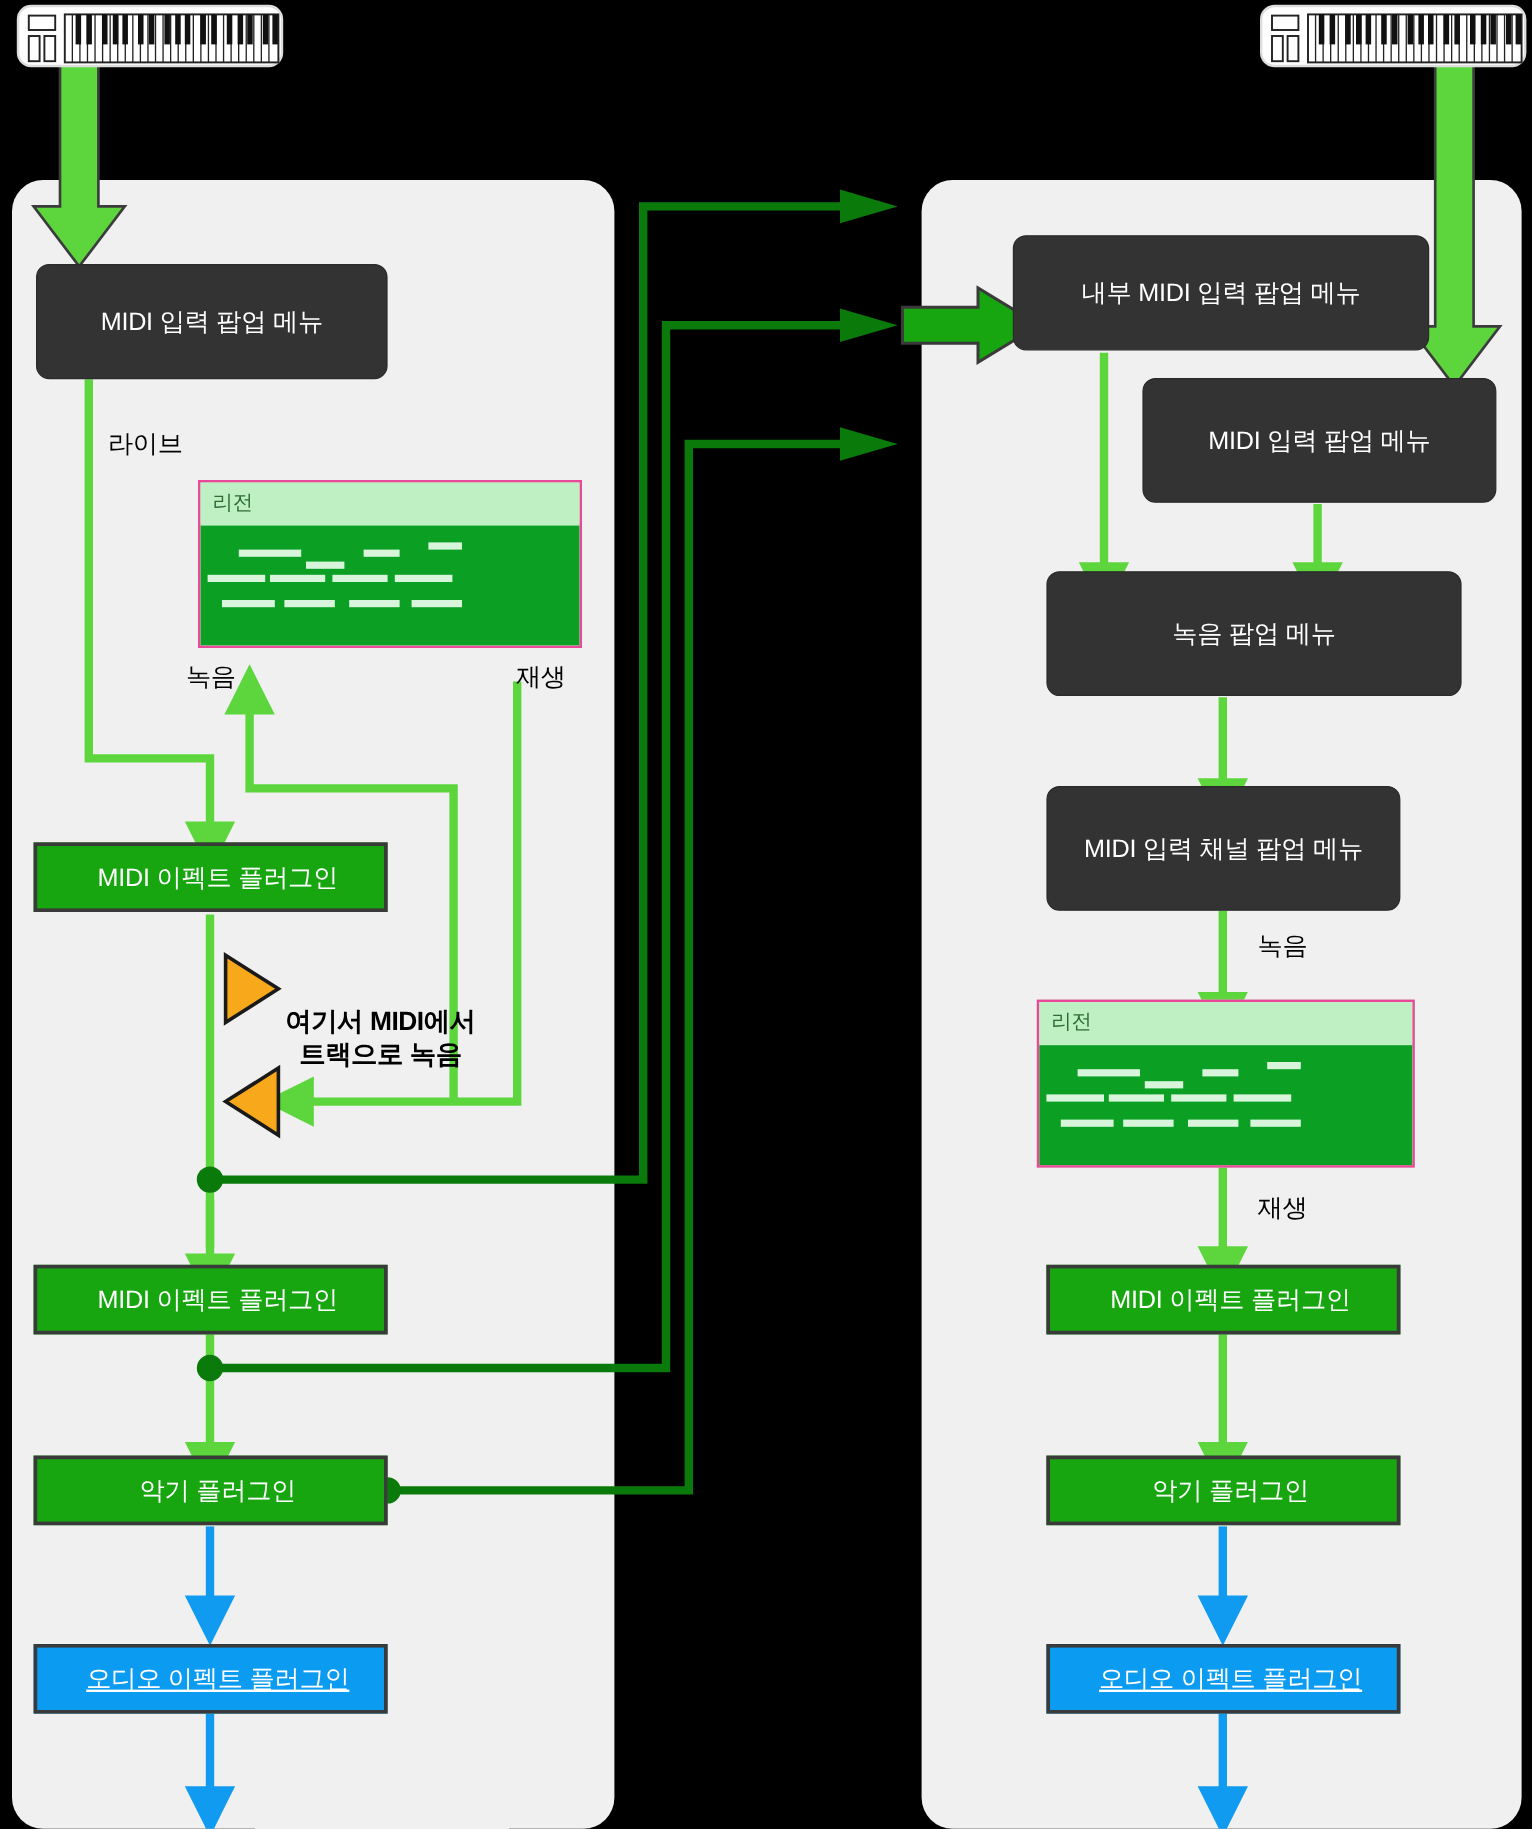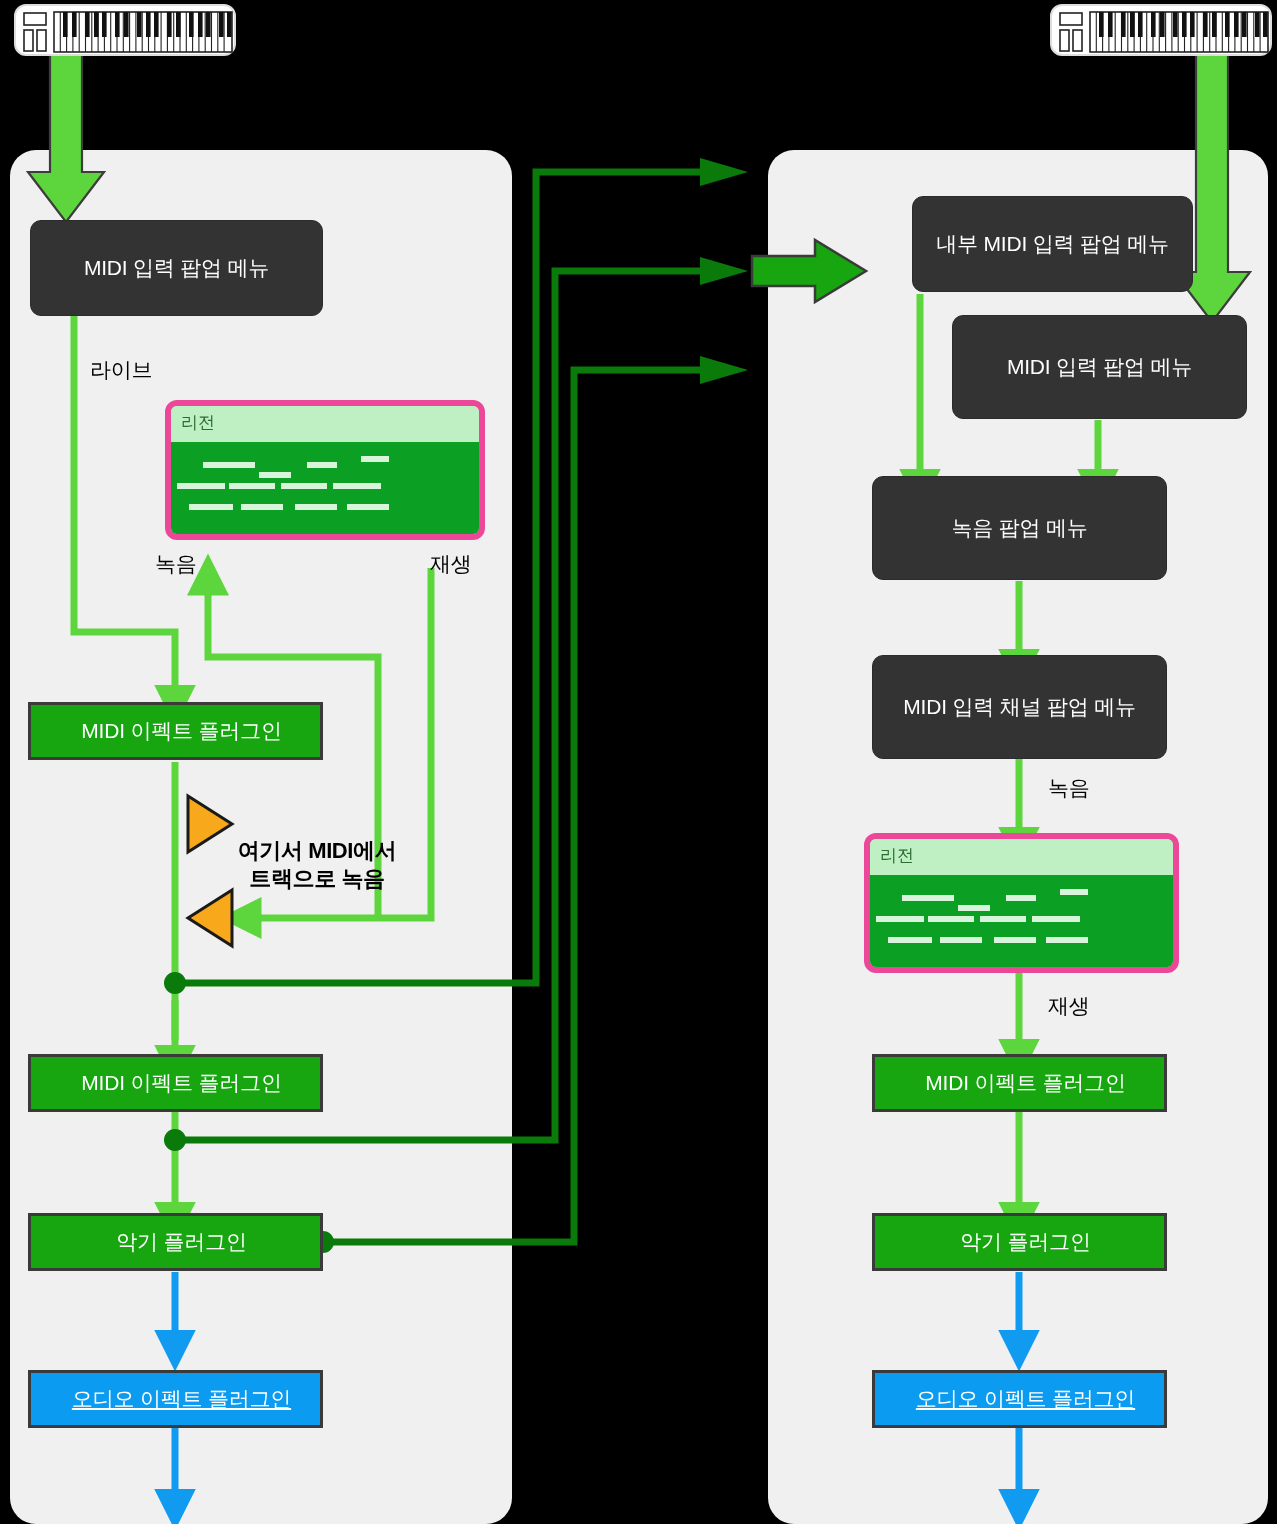--- a/index.html
+++ b/index.html
@@ -22,22 +22,22 @@
          letter-spacing:-0.2px;border:1px solid #2b2b2b;}
 
   
   .plug{position:absolute;display:flex;align-items:center;justify-content:center;
         text-align:center;box-sizing:border-box;color:#ffffff;font-size:21px;
         border:3px solid #3a3a3a;letter-spacing:-0.2px;padding-left:12px;}
   .plug.green{background:#17a610;}
   .plug.blue{background:#0b9bf0;text-decoration:underline;}
 
   
-  .region{position:absolute;box-sizing:border-box;border:6px solid #ec4899;
-          border-radius:12px;background:#bff0c4;overflow:hidden;}
+  .region{position:absolute;box-sizing:border-box;border:2px solid #ec4899;
+          border-radius:0;background:#bff0c4;overflow:hidden;}
   .region .rhead{height:34px;background:#bff0c4;color:#2c6b33;
                  font-size:17px;padding:5px 0 0 10px;box-sizing:border-box;}
   .region .rbody{position:absolute;left:0;right:0;bottom:0;top:36px;
                  background:#0ba024;}
   .region .note{position:absolute;height:6px;background:#d8f5dc;}
 
   
   .lbl{position:absolute;color:#000000;font-size:21px;white-space:nowrap;
        letter-spacing:-0.3px;}
   .note2{position:absolute;color:#000;font-size:22px;font-weight:bold;
@@ -252,25 +252,25 @@
     <div>여기서 MIDI에서</div>
     <div>트랙으로 녹음</div>
   </div>
 
   <div class="plug green" style="left:28px;top:1054px;width:295px;height:58px;">MIDI 이펙트 플러그인</div>
 
   <div class="plug green" style="left:28px;top:1213px;width:295px;height:58px;">악기 플러그인</div>
 
   <div class="plug blue" style="left:28px;top:1370px;width:295px;height:58px;">오디오 이펙트 플러그인</div>
 
-  <div class="popup" style="left:912px;top:196px;width:281px;height:96px;">내부 MIDI 입력 팝업 메뉴</div>
+  <div class="popup" style="left:844px;top:196px;width:347px;height:96px;">내부 MIDI 입력 팝업 메뉴</div>
 
   <div class="popup" style="left:952px;top:315px;width:295px;height:104px;">MIDI 입력 팝업 메뉴</div>
 
-  <div class="popup" style="left:872px;top:476px;width:295px;height:104px;">녹음 팝업 메뉴</div>
+  <div class="popup" style="left:872px;top:476px;width:346px;height:104px;">녹음 팝업 메뉴</div>
 
   <div class="popup" style="left:872px;top:655px;width:295px;height:104px;">MIDI 입력 채널 팝업 메뉴</div>
 
   <div class="lbl" style="left:1048px;top:774px;">녹음</div>
 
   <div class="region" style="left:864px;top:833px;width:315px;height:140px;">
     <div class="rhead">리전</div>
     <div class="rbody">
       <div class="note" style="left:32px;top:20px;width:52px;"></div>
       <div class="note" style="left:88px;top:30px;width:32px;"></div>

